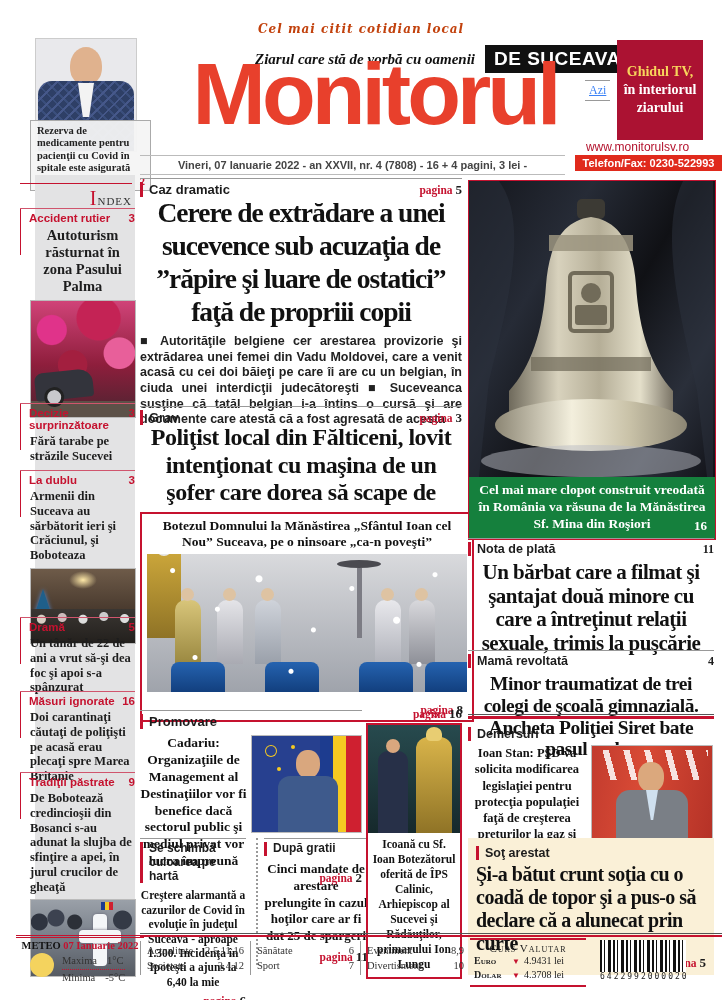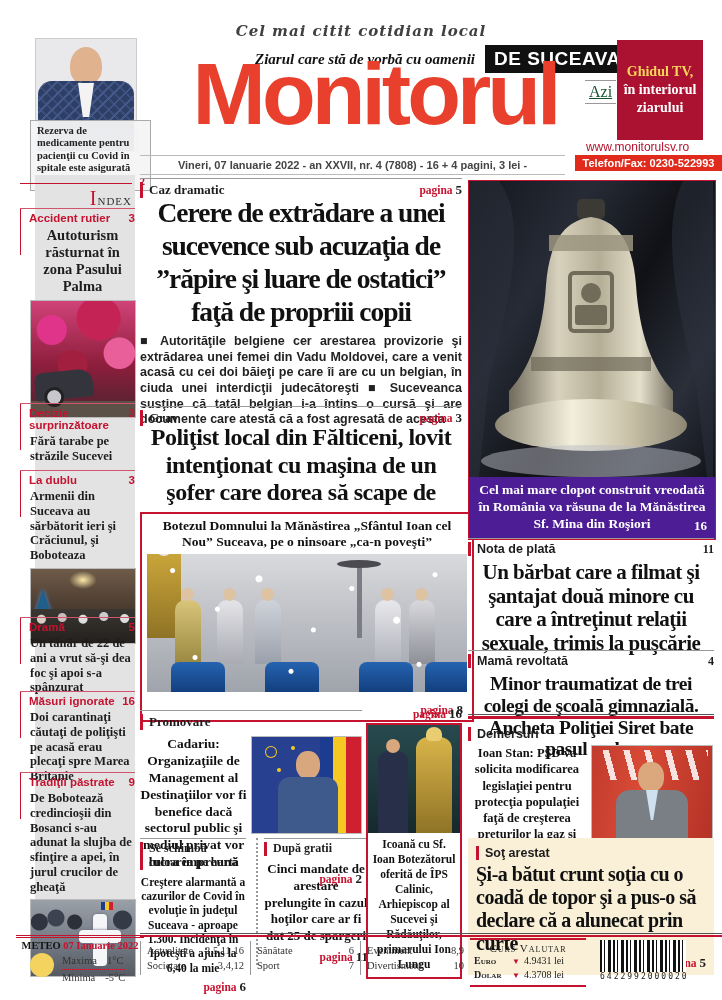--- a/index.html
+++ b/index.html
@@ -3,42 +3,42 @@
 <meta charset="utf-8">
 <style>
   html,body{margin:0;padding:0;background:#fff;}
   .page{position:relative;width:722px;height:1000px;background:#fff;overflow:hidden;
         font-family:"Liberation Serif",serif;color:#1c1c1c;}
   .abs{position:absolute;}
 
   
   .tagline-script{top:22px;left:0;width:722px;text-align:center;
     font-family:"DejaVu Serif",serif;font-style:italic;font-weight:bold;
-    font-size:15px;color:#404040;letter-spacing:1px;}
+    font-size:12px;color:#c2410c;letter-spacing:1px;}
   .tagline-row{top:45px;left:255px;display:flex;align-items:center;gap:10px;}
   .tagline-sub{font-style:italic;font-weight:bold;font-size:15px;color:#111;}
   .region-badge{background:#111;color:#fff;font-family:"Liberation Sans",sans-serif;
     font-weight:bold;font-size:19px;padding:3px 9px;letter-spacing:.5px;}
   .logo{top:48px;left:150px;width:450px;text-align:center;
     font-family:"Liberation Sans",sans-serif;font-weight:bold;font-size:88px;
     color:#e8402c;letter-spacing:-4px;line-height:1.05;}
   .portrait-wrap{top:38px;left:35px;width:100px;height:112px;background:#e9e9ec;overflow:hidden;border:1px solid #ccc;}
   .p-head{position:absolute;left:34px;top:8px;width:32px;height:38px;border-radius:50% 50% 45% 45%;background:#e0b28e;}
   .p-body{position:absolute;left:2px;top:42px;width:96px;height:70px;border-radius:14px 14px 0 0;
     background:repeating-linear-gradient(45deg,#2e3f66 0 6px,#3a4e7c 6px 8px),repeating-linear-gradient(-45deg,#2e3f66 0 6px,#46588a 6px 8px);
     background-blend-mode:lighten;}
   .p-shirt{position:absolute;left:42px;top:44px;width:16px;height:34px;background:#f3f3f3;clip-path:polygon(0 0,100% 0,70% 100%,30% 100%);}
   .teaser-box{top:120px;left:30px;width:108px;background:rgba(244,244,244,.95);border:1px solid #aaa;
     padding:4px 5px 3px 6px;font-weight:bold;font-size:10.5px;line-height:1.18;color:#222;}
   .teaser-page{color:#c5122f;font-weight:bold;float:right;font-size:11px;}
   .azi-box{top:40px;left:617px;width:86px;height:100px;background:#ab1232;color:#fff;
     display:flex;flex-direction:column;justify-content:center;text-align:center;
     font-weight:bold;font-size:14px;line-height:1.3;}
   .azi-box .tv1{color:#f7d55c;}
-  .azi-label{top:80px;left:585px;font-size:16px;color:#14532d;border-top:1px solid #999;border-bottom:1px solid #999;padding:2px 4px;text-decoration:underline;}
+  .azi-label{top:80px;left:585px;font-size:12px;color:#3b82f6;border-top:1px solid #999;border-bottom:1px solid #999;padding:2px 4px;text-decoration:underline;}
   .website{top:140px;left:560px;width:155px;text-align:center;font-family:"Liberation Sans",sans-serif;
     font-weight:normal;font-size:12px;color:#b3122d;}
   .phone-bar{top:155px;left:575px;width:147px;background:#e02a1c;color:#fff;text-align:center;
     font-family:"Liberation Sans",sans-serif;font-weight:bold;font-size:11px;padding:2px 0;}
   .dateline{top:155px;left:140px;width:425px;text-align:center;font-family:"Liberation Sans",sans-serif;
     font-weight:bold;font-size:11px;color:#444;border-top:1px solid #bbb;border-bottom:1px solid #bbb;padding:3px 0;}
 
   
   .side-band{top:175px;left:35px;width:100px;height:757px;background:#e3e3e4;}
   .index-head{top:183px;left:20px;width:112px;text-align:right;font-variant:small-caps;
@@ -87,21 +87,21 @@
   .meteo-head{text-align:center;font-weight:bold;font-size:10.5px;color:#111;}
   .meteo-head .m-date{color:#c5122f;}
   .meteo-row{display:flex;gap:8px;margin-top:2px;}
   .sun{width:24px;height:24px;border-radius:50%;background:#f4d35e;margin-left:14px;}
   .meteo-temps{font-size:10.5px;color:#333;line-height:1.5;}
   .meteo-temps .t-line{border-bottom:1px dotted #c5122f;display:flex;gap:10px;}
   .meteo-temps .t-line:last-child{border-bottom:none;}
 
   
   .kick-row{display:flex;justify-content:space-between;align-items:baseline;border-top:1px solid #999;padding-top:3px;}
-  .kick{font-family:Liberation Serif, serif;font-weight:bold;font-size:13px;color:#1c1c1c;
+  .kick{font-family:Liberation Sans, sans-serif;font-weight:bold;font-size:13px;color:#1c1c1c;
     border-left:3px solid #c5122f;padding-left:6px;}
   .pagina{font-weight:bold;font-size:11.5px;color:#c5122f;}
   .pagina b{color:#1c1c1c;font-size:13px;}
 
   .lead-kick{top:178px;left:140px;width:322px;}
   .lead-headline{top:196px;left:138px;width:326px;text-align:center;font-weight:bold;
     font-size:27.5px;line-height:1.2;letter-spacing:-1px;color:#111;}
   .lead-stand{top:334px;left:140px;width:322px;font-family:"Liberation Sans",sans-serif;
     font-weight:bold;font-size:12.5px;line-height:1.25;text-align:justify;color:#222;}
 
@@ -165,21 +165,21 @@
   .bi-gold::before{content:"";position:absolute;left:10px;top:-10px;width:16px;height:14px;border-radius:50% 50% 30% 30%;background:#e8cd72;}
   .bi-dark{position:absolute;left:10px;top:26px;width:30px;height:82px;border-radius:10px 10px 0 0;background:#273048;}
   .bi-dark::before{content:"";position:absolute;left:8px;top:-12px;width:14px;height:14px;border-radius:50%;background:#d9a77e;}
   .icoana-title{padding:4px 3px 6px;text-align:center;font-weight:bold;font-size:11.5px;line-height:1.3;color:#111;}
 
   
   .bell-box{top:180px;left:468px;width:246px;border:1px solid #c5122f;background:#0e0f13;}
   .photo-bell{position:relative;height:296px;overflow:hidden;
     background:linear-gradient(120deg,#14161c 0%,#262b36 30%,#101115 55%,#2a2f3a 80%,#121319 100%);}
   .bell-svg{display:block;}
-  .bell-cap{background:#4c1d95;color:#fff;text-align:center;font-weight:bold;font-size:13.5px;line-height:1.25;
+  .bell-cap{background:#15803d;color:#fff;text-align:center;font-weight:bold;font-size:13.5px;line-height:1.25;
     padding:5px 6px 6px;position:relative;}
   .bell-cap .cap-page{position:absolute;right:8px;bottom:4px;font-size:13px;}
 
   .rk-row{display:flex;justify-content:space-between;align-items:baseline;border-top:1px solid #999;padding-top:3px;}
   .rk{font-family:"Liberation Sans",sans-serif;font-weight:bold;font-size:12.5px;color:#1c1c1c;
     border-left:3px solid #c5122f;padding-left:6px;}
   .rk-num{font-weight:bold;font-size:12px;color:#1c1c1c;}
   .nota-sec{top:538px;left:468px;width:246px;}
   .nota-headline{margin-top:4px;text-align:center;font-weight:bold;font-size:21px;line-height:1.12;letter-spacing:-.5px;color:#111;}
   .mama-sec{top:650px;left:468px;width:246px;}

